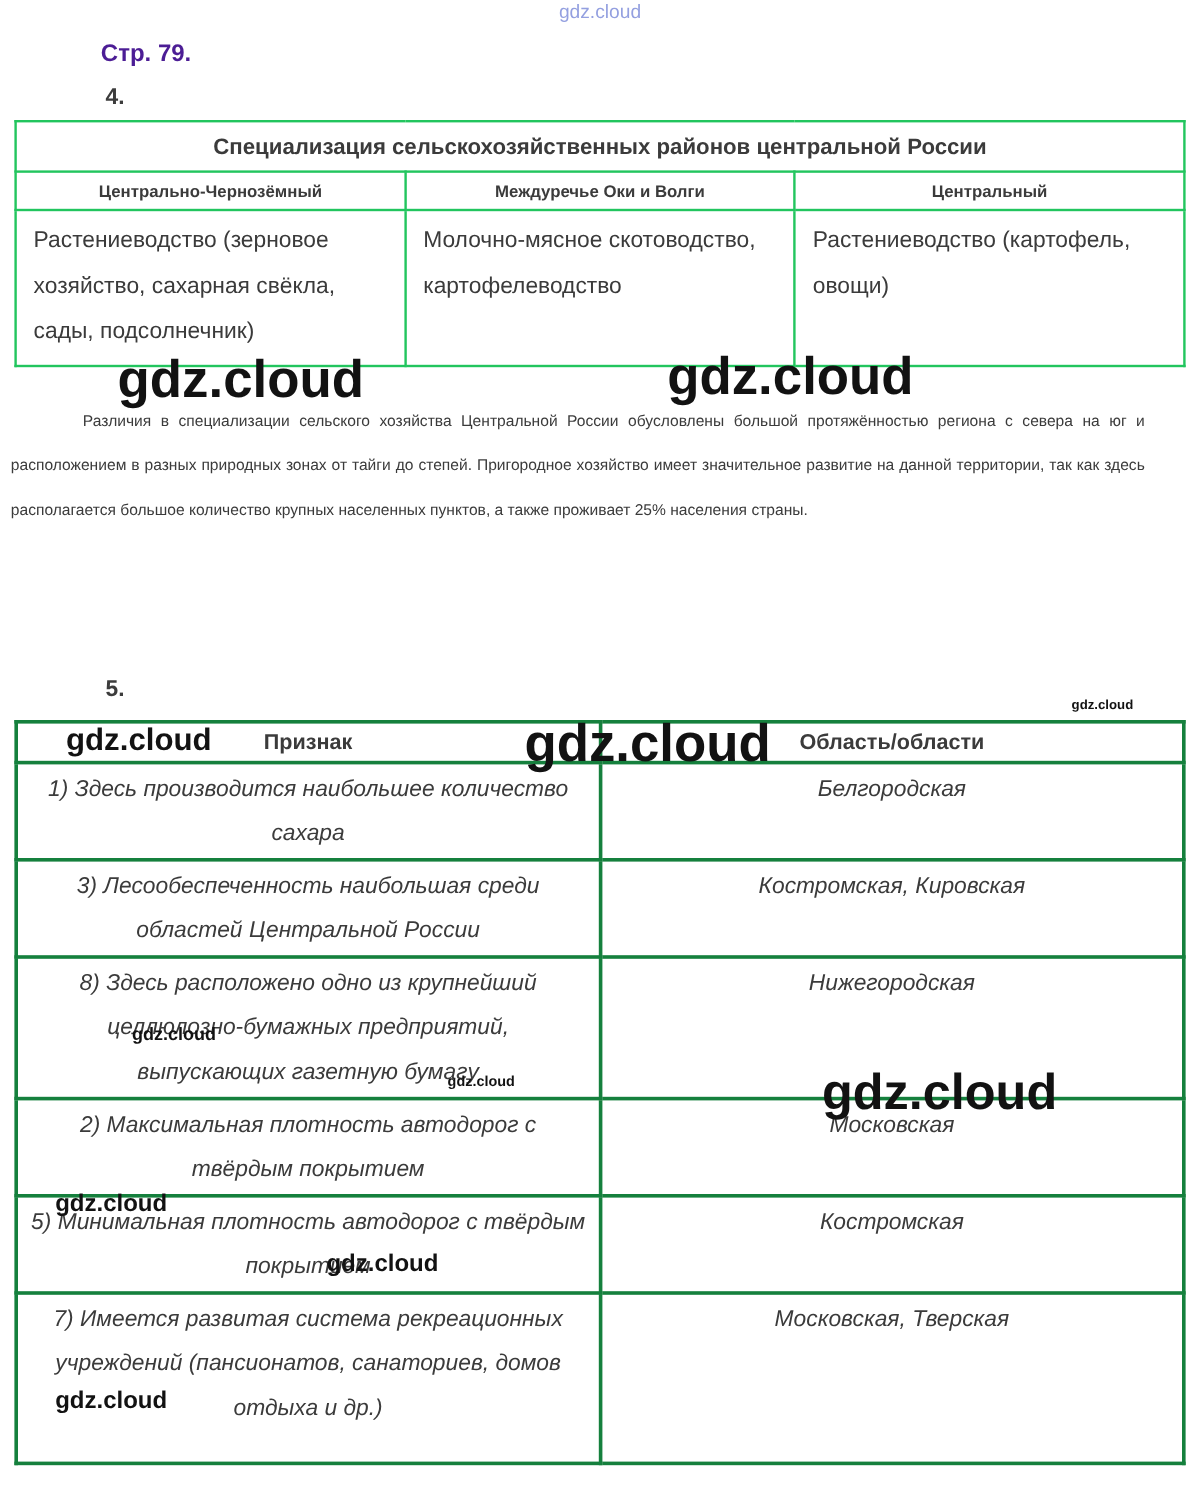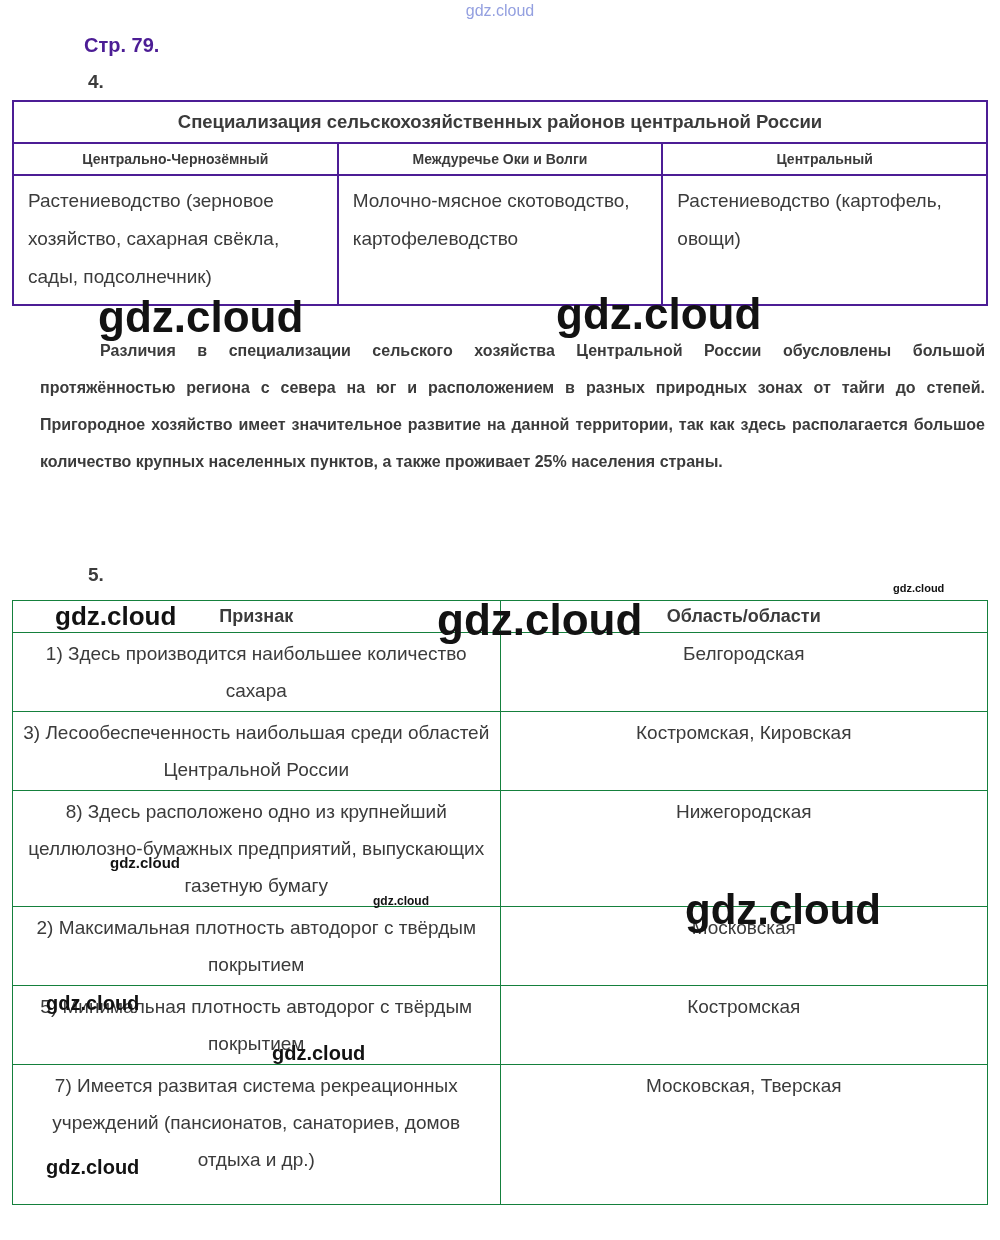--- a/index.html
+++ b/index.html
@@ -19,50 +19,50 @@
   }
   .task-label { position: absolute; font-size: 19px; font-weight: bold; color: #3c3c3c; }
   .task-4 { top: 71px; left: 88px; }
   .task-5 { top: 564px; left: 88px; }
 
   
   table { border-collapse: collapse; table-layout: fixed; }
   .t1 {
     position: absolute; top: 100px; left: 12px; width: 976px;
   }
-  .t1 th, .t1 td { border: 2px solid #4c1d95; }
+  .t1 th, .t1 td { border: 2px solid #22c55e; }
   .t1 .t1-title {
     font-size: 18.5px; font-weight: bold; padding: 9px 6px; text-align: center;
   }
   .t1 .t1-head {
     font-size: 14px; font-weight: bold; padding: 7px 6px; text-align: center;
   }
   .t1 td {
     font-size: 19px; line-height: 38px; text-align: left;
     vertical-align: top; padding: 6px 14px 8px;
   }
 
   
   .para {
-    position: absolute; top: 332px; left: 40px; width: 945px;
-    font-size: 16px; line-height: 37px;
-    text-align: justify; text-indent: 60px; color: #3b3b3b; font-weight: bold;
+    position: absolute; top: 332px; left: 9px; width: 945px;
+    font-size: 13px; line-height: 37px;
+    text-align: justify; text-indent: 60px; color: #3b3b3b;
   }
 
   
   .t2 {
     position: absolute; top: 600px; left: 12px; width: 976px;
   }
-  .t2 th, .t2 td { border: 1px solid #15803d; }
+  .t2 th, .t2 td { border: 3px solid #15803d; }
   .t2 th {
     font-size: 18px; font-weight: bold; padding: 5px 6px; text-align: center;
   }
   .t2 td {
     font-size: 19px; line-height: 37px; text-align: center;
-    vertical-align: top; padding: 2px 10px;
+    vertical-align: top; padding: 2px 10px; font-style: italic;
   }
   .t2 tr:last-child td { padding-bottom: 26px; }
 
   
   .wm {
     position: absolute; white-space: nowrap; pointer-events: none;
     color: #121212; font-family: "Liberation Sans", sans-serif;
   }
   .wm-top        { top: 2px;    left: 50%; transform: translateX(-50%); font-size: 16px; color: #94a0e0; }
   .wm-big1       { top: 292px;  left: 98px;  font-size: 44px; font-weight: bold; }

